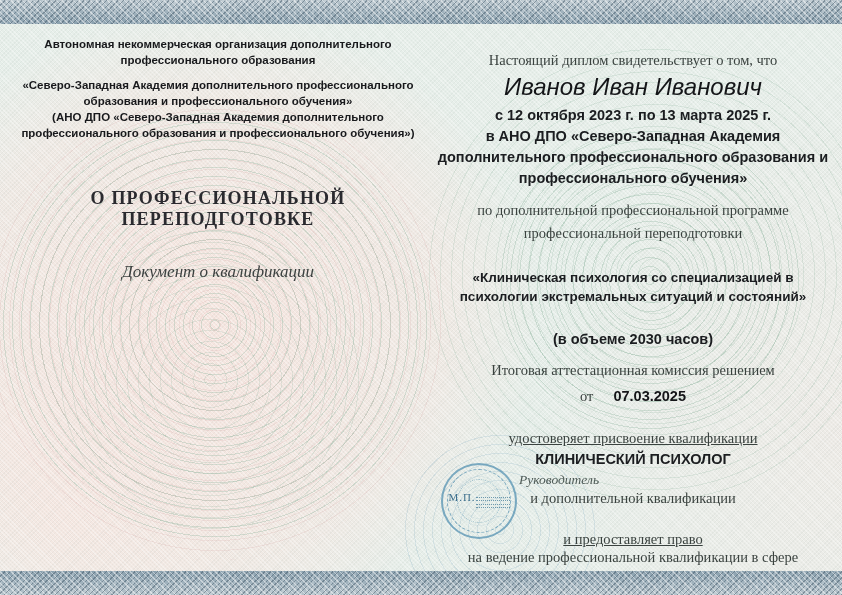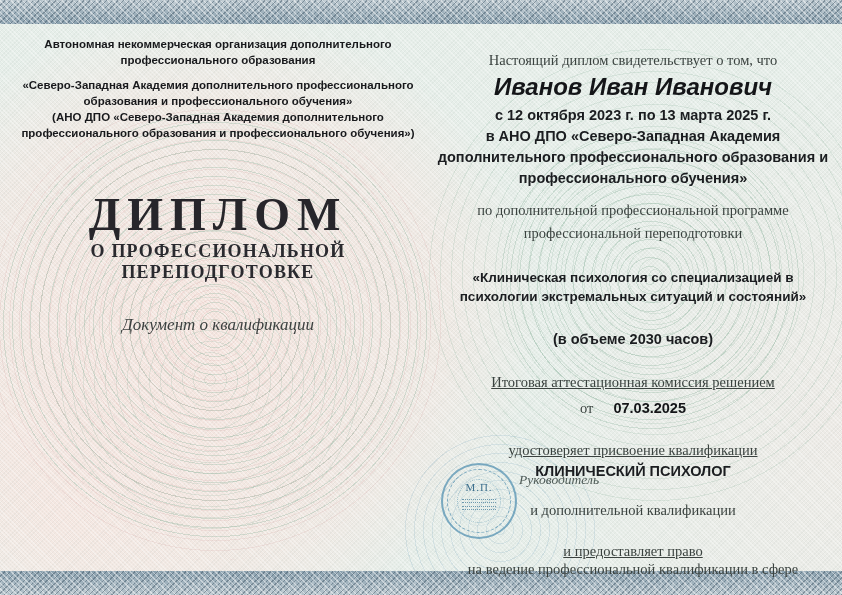--- a/index.html
+++ b/index.html
@@ -53,30 +53,30 @@
   .org1{font-family:"Liberation Sans",sans-serif;font-weight:700;font-size:11.5px;line-height:1.4;color:#18191c;}
   .org2{font-family:"Liberation Sans",sans-serif;font-weight:700;font-size:11.5px;line-height:1.4;color:#18191c;margin-top:9px;}
   .org3{font-family:"Liberation Sans",sans-serif;font-weight:700;font-size:11.5px;line-height:1.4;color:#18191c;}
   .diploma-title{font-size:46px;font-weight:700;letter-spacing:7px;color:#27262b;}
   .diploma-sub{font-size:18px;font-weight:700;letter-spacing:1.2px;margin-top:0;color:#2a2a2f;}
   .doc-type{font-style:italic;font-size:17px;margin-top:32px;color:#3c4140;}
   .meta-label{font-size:15px;color:#46504c;}
   .meta-value{font-family:"Liberation Sans",sans-serif;font-weight:700;font-size:14.5px;color:#1d1f22;margin-top:5px;}
   .gap22{margin-top:22px;} .gap20{margin-top:20px;}
   .r-serif{font-size:14.5px;color:#3a423f;line-height:1.5;}
-  .r-name{font-family:"Liberation Sans",sans-serif;font-weight:700;font-style:italic;font-size:24px;color:#141518;margin-top:1px;}
+  .r-name{font-family:"Liberation Sans",sans-serif;font-weight:400;font-style:italic;font-size:24px;color:#141518;margin-top:1px;}
   .r-bold{font-family:"Liberation Sans",sans-serif;font-weight:700;font-size:14.5px;color:#1b1d20;line-height:1.45;}
   .r-bold-sm{font-family:"Liberation Sans",sans-serif;font-weight:700;font-size:13.5px;color:#1b1d20;line-height:1.4;}
   .program-name{margin-top:24px;}
   .volume{margin-top:22px;}
   .date-line{margin-top:6px;font-size:14.5px;color:#3a423f;}
   .date-line .d{font-family:"Liberation Sans",sans-serif;font-weight:700;color:#141518;margin-left:20px;}
   
   .stamp{position:absolute;left:441px;top:463px;width:72px;height:72px;border-radius:50%;
-    border:2px solid rgba(84,146,177,0.75);display:flex;flex-direction:column;align-items:center;justify-content:center;
+    border:2px solid rgba(84,146,177,0.75);display:flex;flex-direction:row;align-items:center;justify-content:center;
     background:repeating-radial-gradient(circle, rgba(120,165,190,0) 0 3px, rgba(120,165,190,0.10) 3px 4px, rgba(120,165,190,0) 4px 7px);}
   .stamp::before{content:"";position:absolute;inset:4px;border:1px dashed rgba(84,146,177,0.7);border-radius:50%;}
   .stamp::after{content:"";position:absolute;inset:14px;border:1px dotted rgba(84,146,177,0.55);border-radius:50%;}
   .stamp-mp{font-size:11px;color:rgba(52,104,136,0.95);letter-spacing:1px;position:relative;z-index:2;margin-top:-8px;}
   .stamp-lines{position:relative;z-index:2;width:34px;margin-top:3px;}
   .stamp-lines i{display:block;height:0;border-top:1px dotted rgba(70,125,155,0.75);margin:2.5px 0;}
   .signature{position:absolute;left:519px;top:472px;font-style:italic;font-size:13.5px;color:#4e5a56;}
 </style>
 </head>
 <body>
@@ -93,35 +93,34 @@
   <div class="band band-top"></div>
   <div class="band band-bottom"></div>
 
   <div class="col col-left-head">
     <div class="org1">Автономная некоммерческая организация дополнительного профессионального образования</div>
     <div class="org2">«Северо-Западная Академия дополнительного профессионального образования и профессионального обучения»</div>
     <div class="org3">(АНО ДПО «Северо-Западная Академия дополнительного профессионального образования и профессионального обучения»)</div>
   </div>
 
   <div class="col col-left-title">
-    <div class="diploma-title">ДИПЛОМ</div>
     <div class="diploma-sub">О ПРОФЕССИОНАЛЬНОЙ ПЕРЕПОДГОТОВКЕ</div>
     <div class="doc-type">Документ о квалификации</div>
   </div>
 
 
   <div class="col col-right">
     <div class="r-serif">Настоящий диплом свидетельствует о том, что</div>
     <div class="r-name">Иванов Иван Иванович</div>
     <div class="r-bold" style="margin-top:4px;">с 12 октября 2023 г. по 13 марта 2025 г.</div>
     <div class="r-bold">в АНО ДПО «Северо-Западная Академия дополнительного профессионального образования и профессионального обучения»</div>
     <div class="r-serif" style="margin-top:10px;line-height:1.6;">по дополнительной профессиональной программе профессиональной переподготовки</div>
     <div class="r-bold-sm program-name">«Клиническая психология со специализацией в психологии экстремальных ситуаций и состояний»</div>
     <div class="r-bold volume">(в объеме 2030 часов)</div>
-    <div class="r-serif" style="margin-top:22px;text-decoration:underline;">Итоговая аттестационная комиссия решением</div>
+    <div class="r-serif" style="margin-top:10px;">Итоговая аттестационная комиссия решением</div>
     <div class="date-line">
       <span>от</span><span class="d">07.03.2025</span>
     </div>
     <div class="r-serif" style="margin-top:23px;text-decoration:underline;">удостоверяет присвоение квалификации</div>
     <div class="r-bold">КЛИНИЧЕСКИЙ ПСИХОЛОГ</div>
     <div class="r-serif" style="margin-top:17px;">и дополнительной квалификации</div>
     <div class="r-serif" style="margin-top:20px;text-decoration:underline;">и предоставляет право</div>
     <div class="r-serif" style="margin-top:-4px;">на ведение профессиональной квалификации в сфере</div>
 
   </div>

